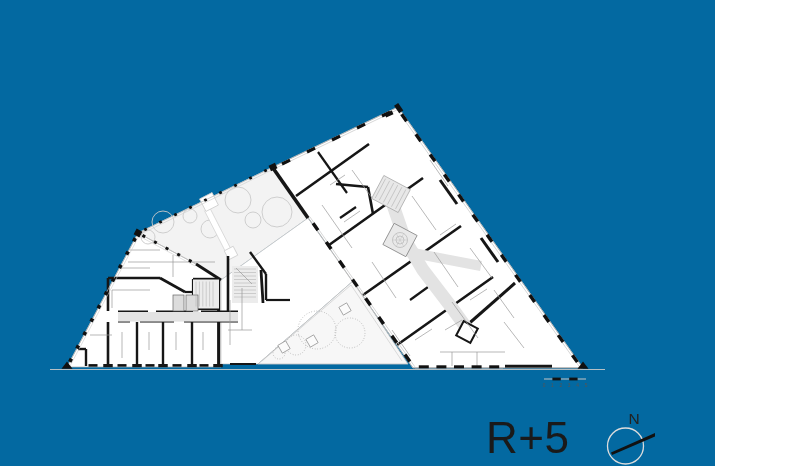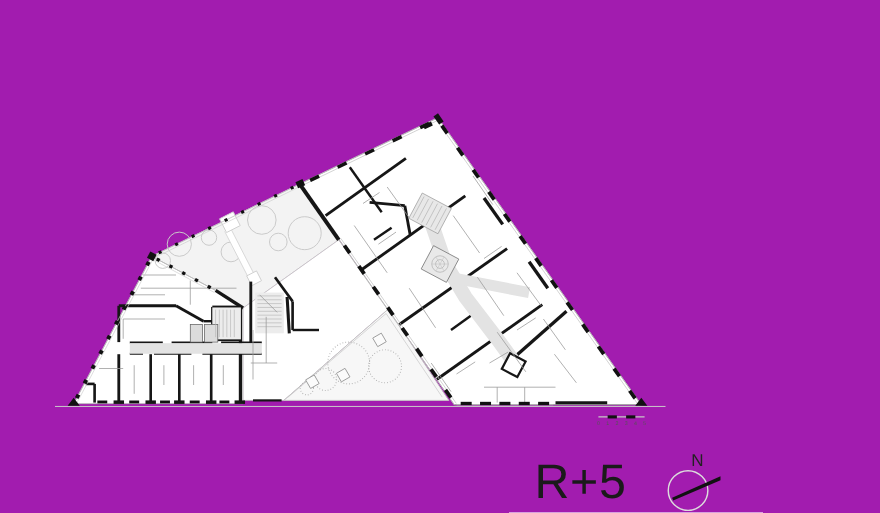--- a/index.html
+++ b/index.html
@@ -1,16 +1,16 @@
 <!DOCTYPE html>
 <html><head>
 <meta charset="utf-8">
 <style>
   html,body{margin:0;padding:0;background:#ffffff;}
-  #stage{position:relative;width:800px;height:466px;background:#a21caf;overflow:hidden;
+  #stage{position:relative;width:715px;height:466px;background:#0369a1;overflow:hidden;
          font-family:"Liberation Sans", sans-serif;}
   svg{position:absolute;left:0;top:0;}
   text{font-family:"Liberation Sans", sans-serif;}
 </style>
 </head>
 <body>
 
 <div id="stage">
 <svg width="800" height="466" viewBox="0 0 800 466">
 

